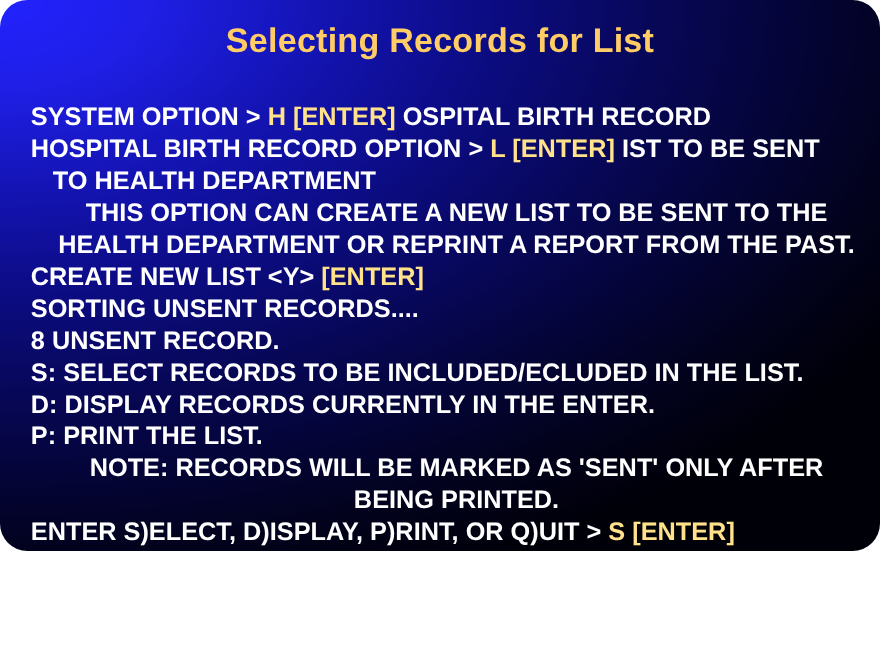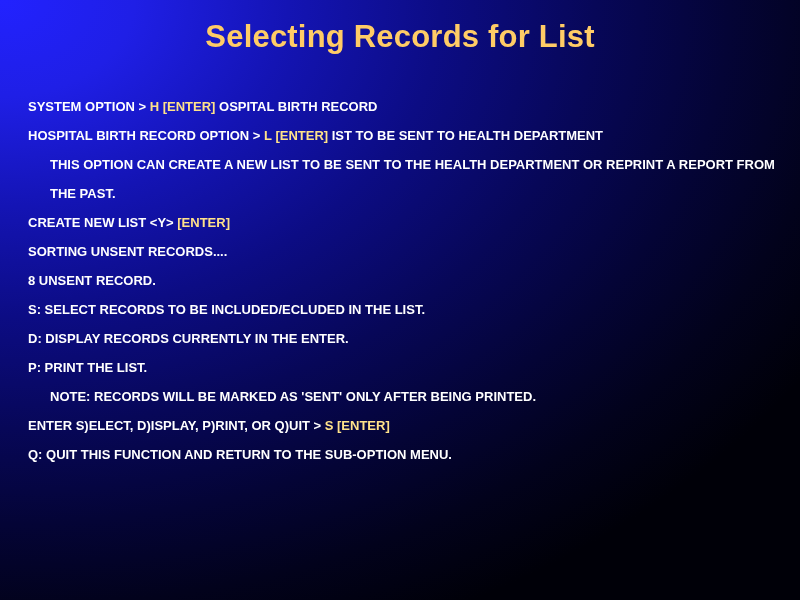--- a/index.html
+++ b/index.html
@@ -8,65 +8,67 @@
   }
   body {
     width: 800px;
     height: 600px;
     overflow: hidden;
     font-family: "Liberation Sans", sans-serif;
   }
   .slide {
     position: relative;
     width: 800px;
-    height: 600px;
+    height: 501px;
     
     background:
       radial-gradient(120% 115% at 0% 0%,
         #2222ff 0%,
         #1f1fe6 14%,
         #1414b4 30%,
         #0c0c84 46%,
         #070758 62%,
         #040436 76%,
         #02021c 88%,
         #000008 100%);
     box-sizing: border-box;
+    border-radius: 25px;
   }
   .slide-title {
     position: absolute;
     top: 18px;
     left: 0;
     width: 800px;
     text-align: center;
     color: #ffcc66;
     font-size: 31px;
     font-weight: bold;
     letter-spacing: 0.2px;
     line-height: 38px;
   }
   .body-block {
     position: absolute;
     top: 92px;
     left: 28px;
     width: 752px;
     color: #ffffff;
-    font-size: 13px;
+    font-size: 23px;
     font-weight: bold;
     line-height: 29px;
   }
   .line {
     white-space: normal;
   }
   .line.indent1 {
     padding-left: 20px;
     text-indent: -20px;
   }
   .line.indent2 {
     padding-left: 22px;
+    text-align: center;
   }
   .em {
     color: #ffe28a;
   }
   .plain {
     color: #ffffff;
   }
 </style>
 </head>
 <body>

